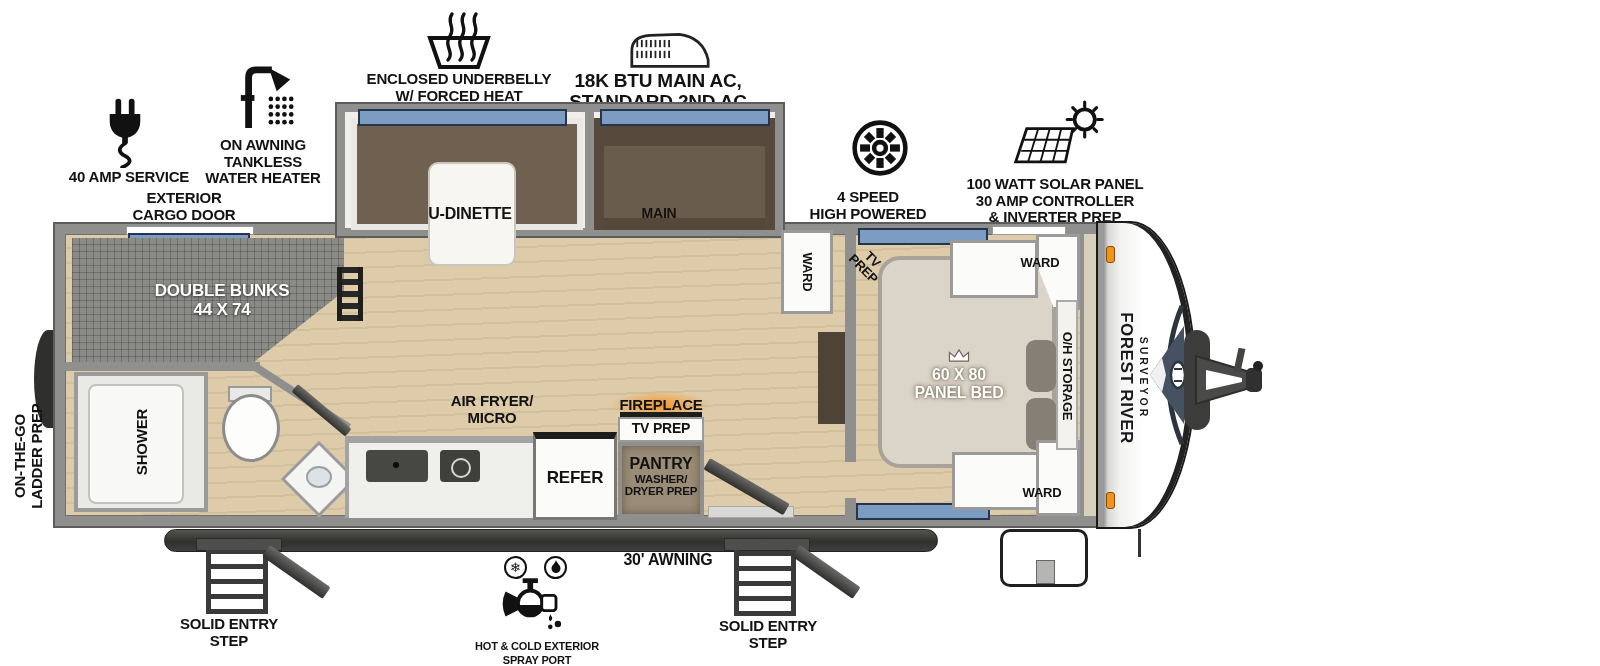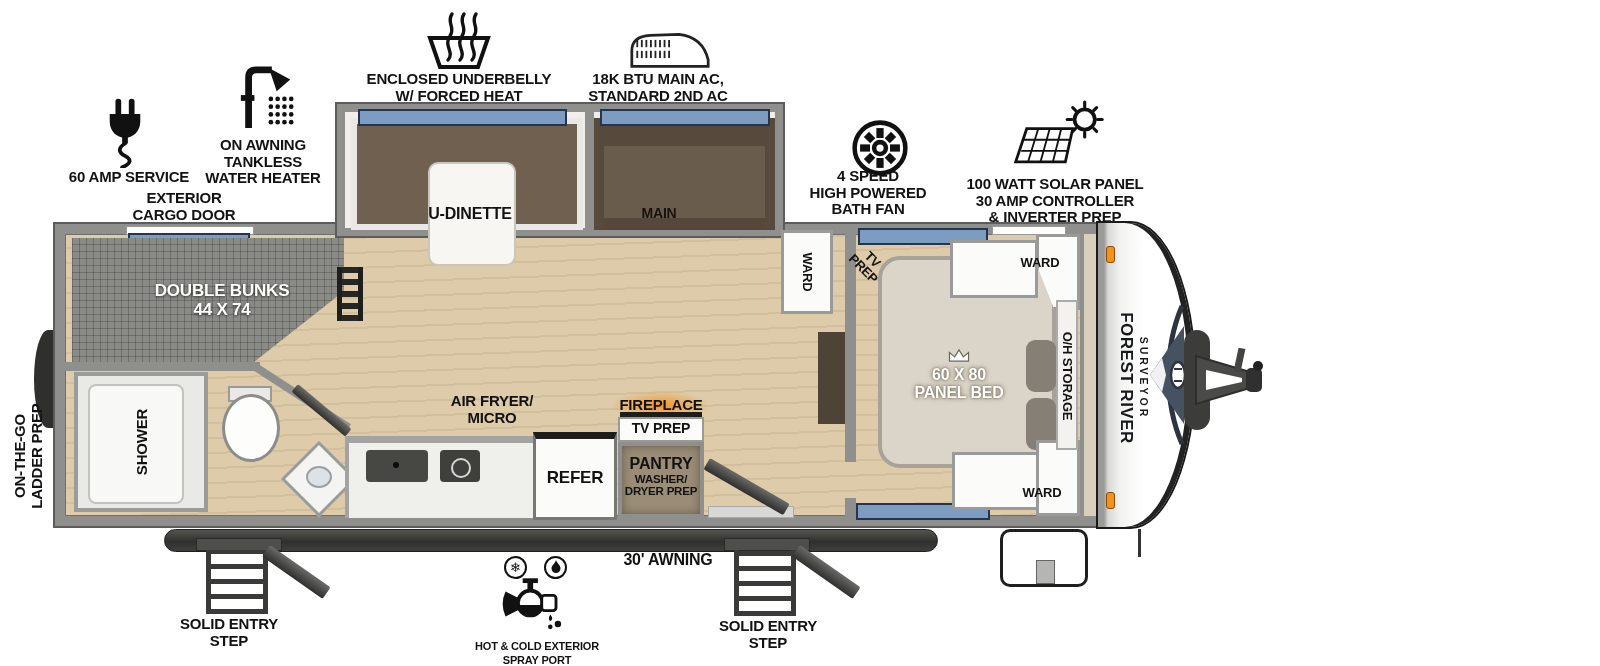--- a/index.html
+++ b/index.html
@@ -34,21 +34,21 @@
 
 <div id="canvas">
 
   <svg class="abs" style="left:104px;top:98px" width="42" height="70" viewBox="0 0 44 72">
     <rect x="12" y="0" width="6" height="18" rx="3" fill="#111"></rect>
     <rect x="26" y="0" width="6" height="18" rx="3" fill="#111"></rect>
     <path d="M6,16 h32 v8 c0,10 -7,17 -16,17 s-16,-7 -16,-17 z" fill="#111"></path>
     <rect x="19" y="40" width="6" height="7" fill="#111"></rect>
     <path d="M22,47 q-11,7 0,13 q11,6 -3,12" stroke="#111" stroke-width="4" fill="none" stroke-linecap="round"></path>
   </svg>
-  <div class="lbl nw" style="left:49px;top:169px;width:160px;font-size:15px">60 AMP SERVICE</div>
+  <div class="lbl nw" style="left:49px;top:169px;width:160px;font-size:15px">40 AMP SERVICE</div>
 
   <svg class="abs" style="left:236px;top:64px" width="62" height="66" viewBox="0 0 64 68">
     <path d="M13,66 V14 q0,-8 8,-8 h16" stroke="#111" stroke-width="7" fill="none"></path>
     <rect x="5" y="32" width="14" height="6" fill="#111"></rect>
     <path d="M34,4 l22,12 -14,12 z" fill="#111"></path>
     <g fill="#111">
       <circle cx="36" cy="36" r="2.4"></circle>
         <circle cx="43" cy="36" r="2.4"></circle>
         <circle cx="50" cy="36" r="2.4"></circle>
         <circle cx="57" cy="36" r="2.4"></circle>
@@ -97,41 +97,41 @@
       <line x1="12" y1="24" x2="12" y2="32"></line>
         <line x1="17" y1="24" x2="17" y2="32"></line>
         <line x1="22" y1="24" x2="22" y2="32"></line>
         <line x1="27" y1="24" x2="27" y2="32"></line>
         <line x1="32" y1="24" x2="32" y2="32"></line>
         <line x1="37" y1="24" x2="37" y2="32"></line>
         <line x1="42" y1="24" x2="42" y2="32"></line>
         <line x1="47" y1="24" x2="47" y2="32"></line>
     </g>
   </svg>
-  <div class="lbl" style="left:558px;top:71px;width:200px;font-size:15px">
+  <div class="lbl" style="left:558px;top:71px;width:200px;font-size:19px">
     <div>18K BTU MAIN AC,</div>
     <div>STANDARD 2ND AC</div>
   </div>
 
   <svg class="abs" style="left:851px;top:119px" width="58" height="58" viewBox="0 0 64 64">
     <circle cx="32" cy="32" r="28" fill="none" stroke="#111" stroke-width="5"></circle>
     <g stroke="#111" stroke-width="8">
       <line x1="32" y1="10" x2="32" y2="21"></line>
         <line x1="32" y1="43" x2="32" y2="54"></line>
       <line x1="10" y1="32" x2="21" y2="32"></line>
         <line x1="43" y1="32" x2="54" y2="32"></line>
       <line x1="17" y1="17" x2="24" y2="24"></line>
         <line x1="40" y1="40" x2="47" y2="47"></line>
       <line x1="47" y1="17" x2="40" y2="24"></line>
         <line x1="24" y1="40" x2="17" y2="47"></line>
     </g>
     <circle cx="32" cy="32" r="9" fill="#111"></circle>
     <circle cx="32" cy="32" r="4" fill="#fff"></circle>
   </svg>
-  <div class="lbl" style="left:768px;top:168px;width:200px;font-size:15px">
+  <div class="lbl" style="left:768px;top:189px;width:200px;font-size:15px">
     <div>4 SPEED</div>
     <div>HIGH POWERED</div>
     <div>BATH FAN</div>
   </div>
 
   <svg class="abs" style="left:1012px;top:100px" width="92" height="74" viewBox="0 0 100 78">
     <polygon points="16,30 66,30 58,66 4,66" fill="#fff" stroke="#111" stroke-width="3"></polygon>
     <g stroke="#111" stroke-width="2">
       <line x1="28.5" y1="30" x2="17.5" y2="66"></line>
         <line x1="41" y1="30" x2="31" y2="66"></line>

